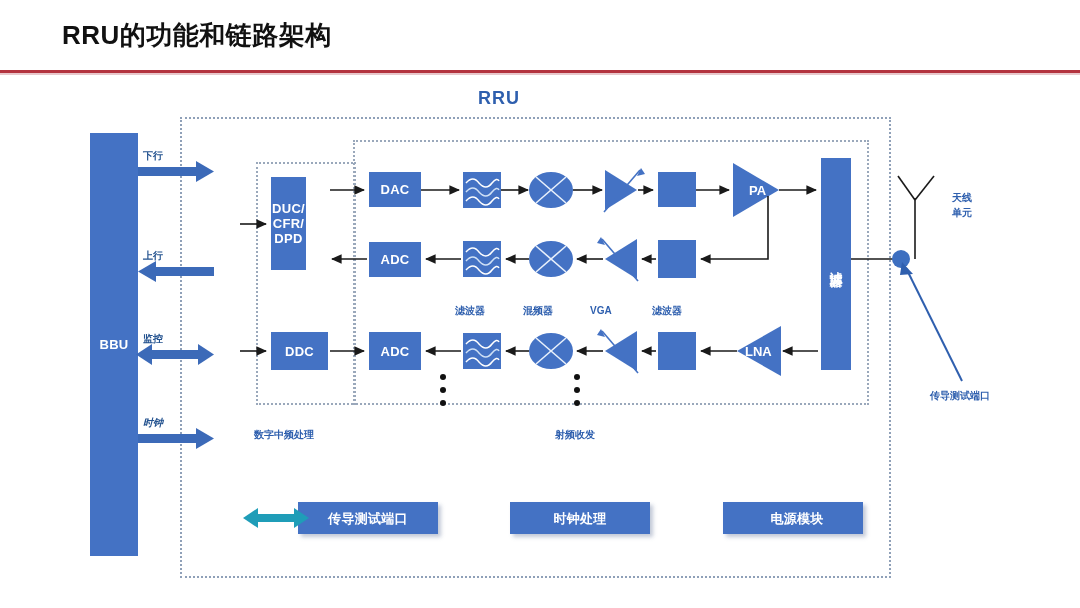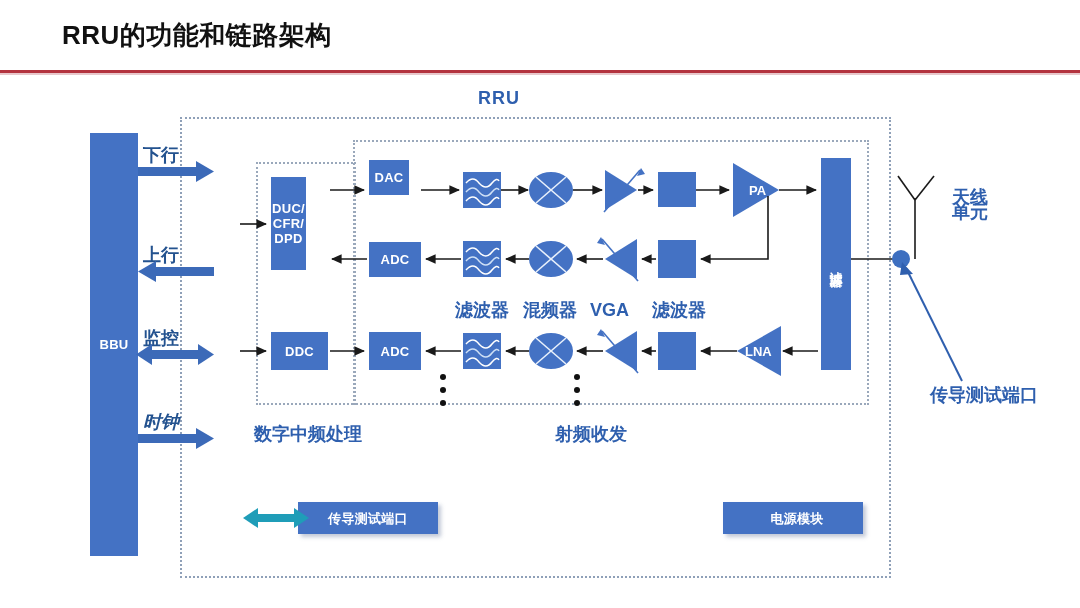--- a/index.html
+++ b/index.html
@@ -32,21 +32,21 @@
   }
 
   
   .rru-title {
     position: absolute; left: 478px; top: 88px;
     font-size: 18px; font-weight: bold; color: #2e5fae;
     letter-spacing: 1px;
   }
   .cn-label {
     position: absolute;
-    font-size: 18px; font-weight: bold; color: #2e5fae;
+    font-size: 10px; font-weight: bold; color: #2e5fae;
     white-space: nowrap; line-height: 15px; text-align: right;
   }
   .cn-label.dark { color: #23528f; }
 
   
   .dash-box {
     position: absolute;
     border: 2px dotted #9aa8bb;
     background: transparent;
   }
@@ -109,21 +109,21 @@
   <div class="cn-label dark" style="left:143px; top:415px;font-style:italic;">时钟</div>
 
   <div class="blk stack" style="left:271px; top:177px; width:35px; height:93px;">
     <span>DUC/</span>
     <span>CFR/</span>
     <span>DPD</span>
   </div>
 
   <div class="blk" style="left:271px; top:332px; width:57px; height:38px;">DDC</div>
 
-  <div class="blk" style="left:369px; top:160px; width:40px; height:35px;">DAC</div>
+  <div class="blk" style="left:369px; top:172px; width:52px; height:35px;">DAC</div>
   <div class="blk" style="left:369px; top:242px; width:52px; height:35px;">ADC</div>
   <div class="blk" style="left:369px; top:332px; width:52px; height:38px;">ADC</div>
 
   <div class="cn-label" style="left:455px; top:303px;">滤波器</div>
   <div class="cn-label" style="left:523px; top:303px;">混频器</div>
   <div class="cn-label" style="left:590px; top:303px;">VGA</div>
   <div class="cn-label" style="left:652px; top:303px;">滤波器</div>
 
   <div class="blk plain" style="left:658px; top:172px; width:38px; height:35px;"></div>
   <div class="blk plain" style="left:658px; top:240px; width:38px; height:38px;"></div>
@@ -134,20 +134,21 @@
   <div class="cn-label" style="left:952px; top:190px;">
     <span>天线</span><br>
     <span>单元</span>
   </div>
   <div class="cn-label" style="left:930px; top:388px;">传导测试端口</div>
 
   <div class="cn-label" style="left:254px; top:427px;">数字中频处理</div>
   <div class="cn-label" style="left:555px; top:427px;">射频收发</div>
 
   <div class="blk cn shadow" style="left:298px; top:502px; width:140px; height:32px;">传导测试端口</div>
+  <div class="blk cn shadow" style="left:510px; top:502px; width:140px; height:32px;">时钟处理</div>
   <div class="blk cn shadow" style="left:723px; top:502px; width:140px; height:32px;padding-left:8px;">电源模块</div>
 
   <div class="dots" style="left:440px; top:374px;">
     <i></i>
       <i></i>
       <i></i>
   </div>
   <div class="dots" style="left:574px; top:374px;">
     <i></i>
       <i></i>

